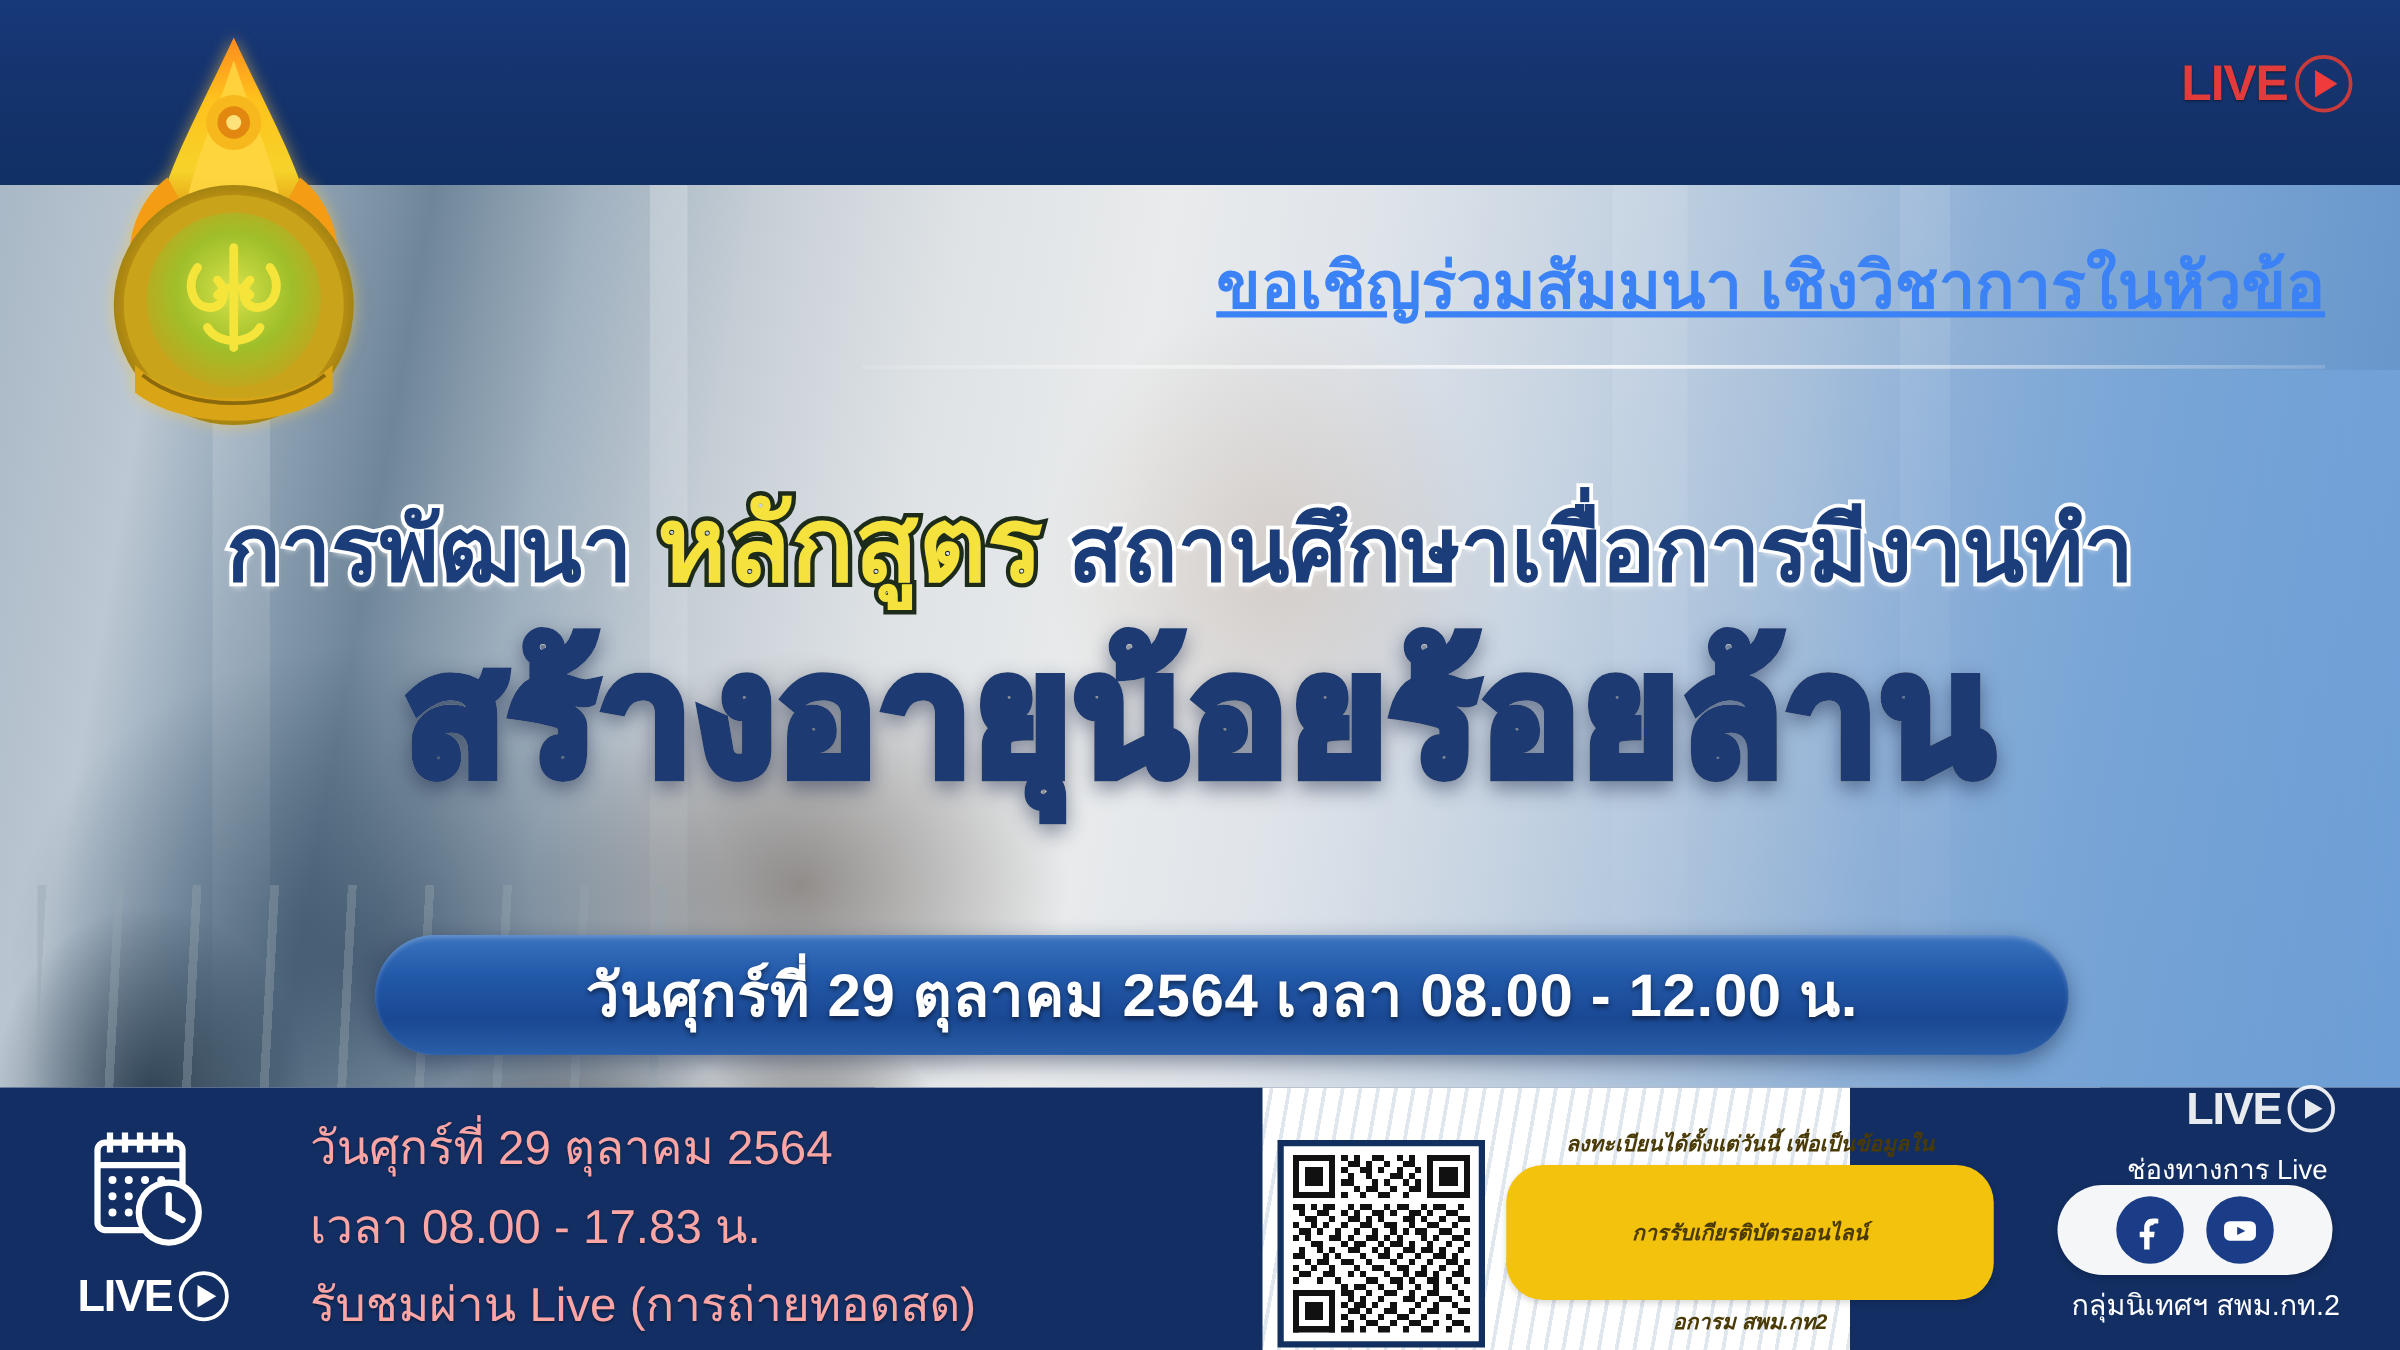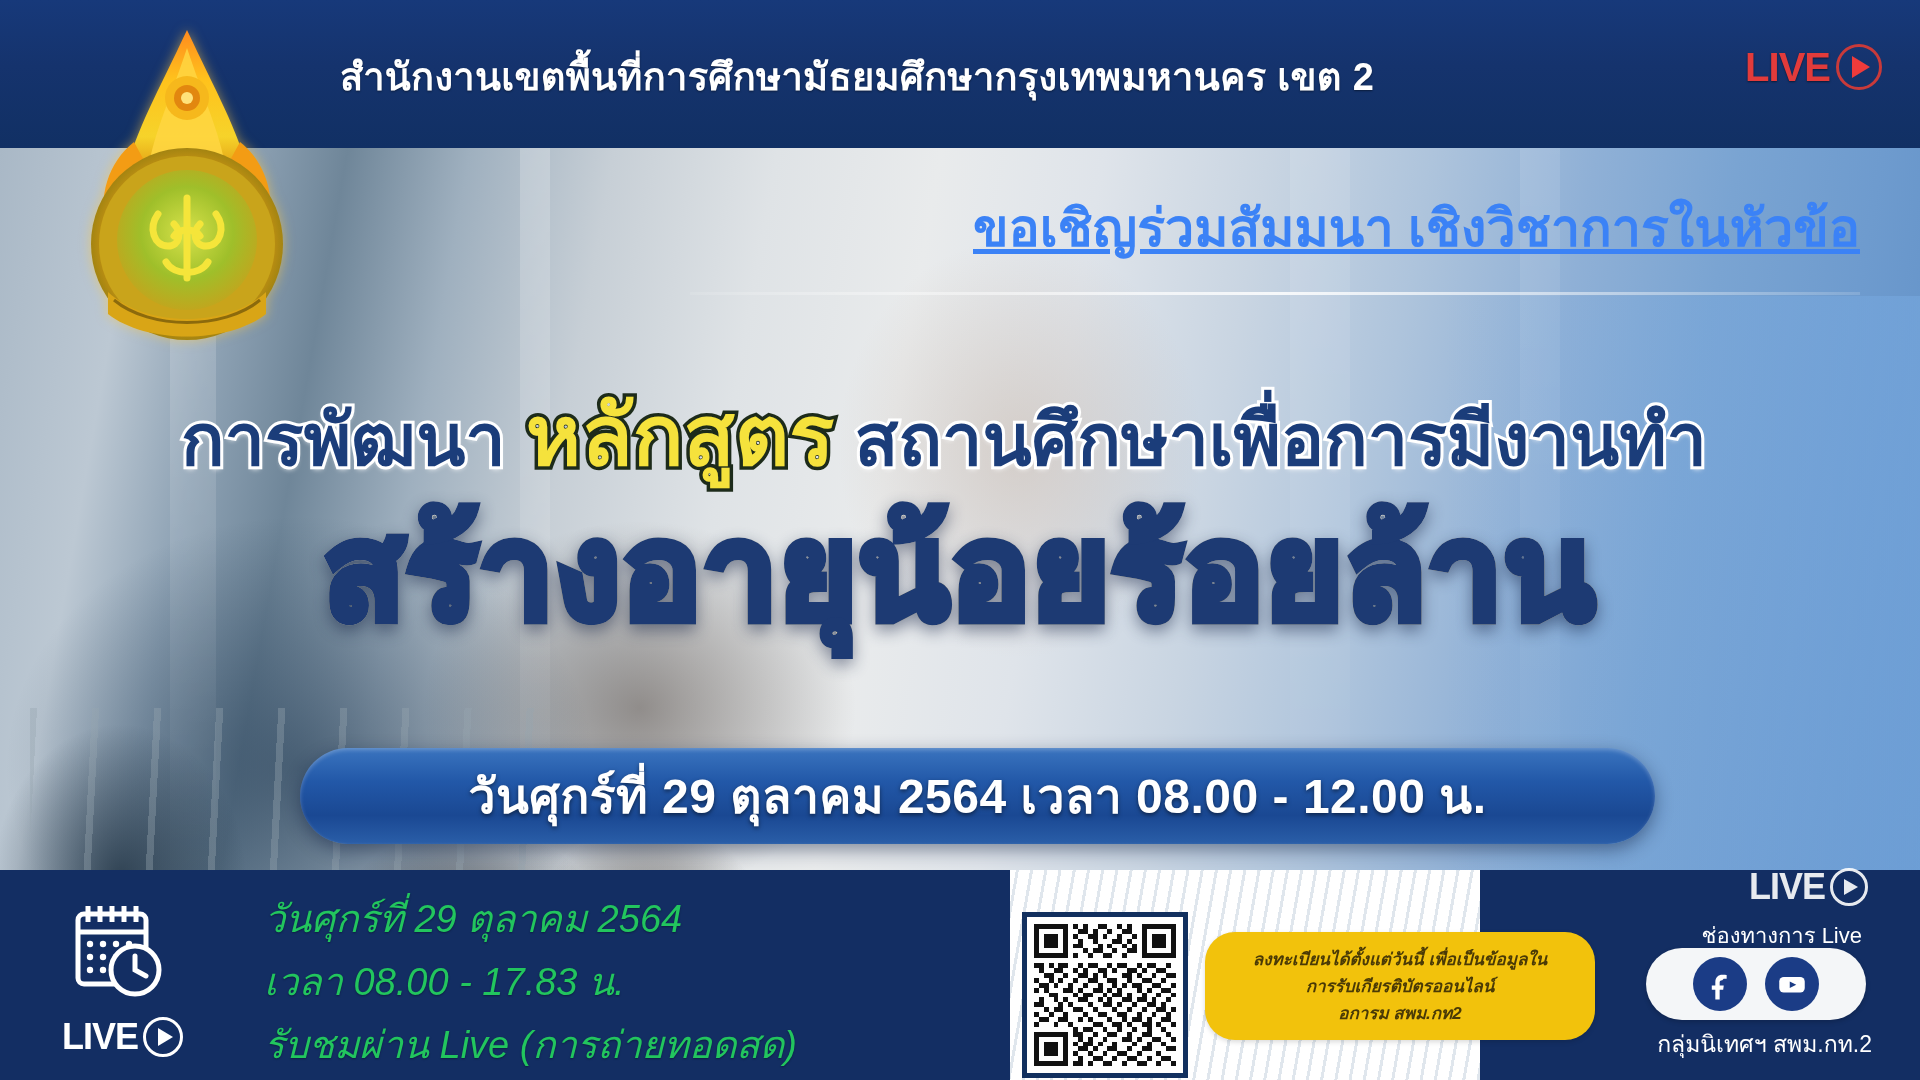--- a/index.html
+++ b/index.html
@@ -210,43 +210,43 @@
   .live-badge-bottom .lc{
     width:40px;height:40px;border-radius:50%;border:3px solid #ffffff;
     display:flex;align-items:center;justify-content:center;
   }
   .live-badge-bottom .lc .tri{
     width:0;height:0;margin-left:4px;
     border-left:15px solid #ffffff;
     border-top:9px solid transparent;border-bottom:9px solid transparent;
   }
   .info-lines{
-    position:absolute;left:264px;top:888px;z-index:16;
-    color:#22c55e;
-    font-style:italic;
+    position:absolute;left:248px;top:888px;z-index:16;
+    color:#fca5a5;
   }
   .info-lines div{
     font-size:38px;line-height:63px;white-space:nowrap;
     text-shadow:0 1px 2px rgba(0,0,0,.35);
   }
 
   
   .qr-wrap{
     position:absolute;left:1022px;top:912px;width:166px;height:166px;
     border:5px solid #12305f;background:#ffffff;z-index:16;
     padding:7px;
   }
   .qr-wrap svg{width:100%;height:100%;display:block;}
 
   
   .yellow-pill{
     position:absolute;left:1205px;top:932px;width:390px;height:108px;
     border-radius:30px;background:#f2c20c;z-index:16;
     display:flex;flex-direction:column;align-items:center;justify-content:center;
     box-shadow:0 2px 5px rgba(0,0,0,.15);
+    gap:44px;
   }
   .yellow-pill div{
     color:#4a3a06;font-size:17px;font-weight:bold;line-height:27px;
     white-space:nowrap;font-style:italic;
   }
 
   
   .live-badge-right{
     position:absolute;right:52px;top:866px;z-index:17;
     display:flex;align-items:center;gap:5px;
@@ -290,21 +290,20 @@
     <div class="bg-streak" style="left:170px;width:46px;"></div>
     <div class="bg-streak" style="left:520px;width:30px;"></div>
     <div class="bg-streak" style="left:1290px;width:60px;opacity:.5;"></div>
     <div class="bg-streak" style="left:1520px;width:40px;opacity:.45;"></div>
     <div class="bg-right-glow"></div>
     <div class="bg-dark-foreground"></div>
     <div class="bg-rails"></div>
   </div>
 
   <div class="header">
-    <div class="header-title">สำนักงานเขตพื้นที่การศึกษามัธยมศึกษากรุงเทพมหานคร เขต 2</div>
     <div class="live-badge-top">
       <span class="live-word">LIVE</span>
       <span class="live-circle">
         <span class="tri"></span>
       </span>
     </div>
   </div>
 
   <div class="emblem">
     <svg viewBox="0 0 250 340" xmlns="http://www.w3.org/2000/svg">

